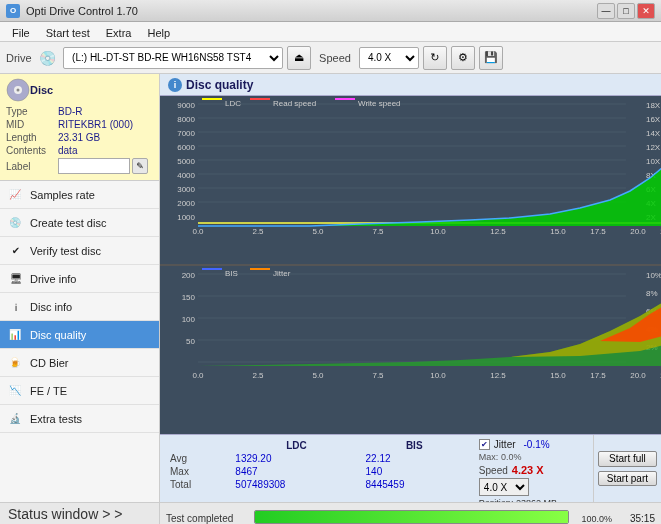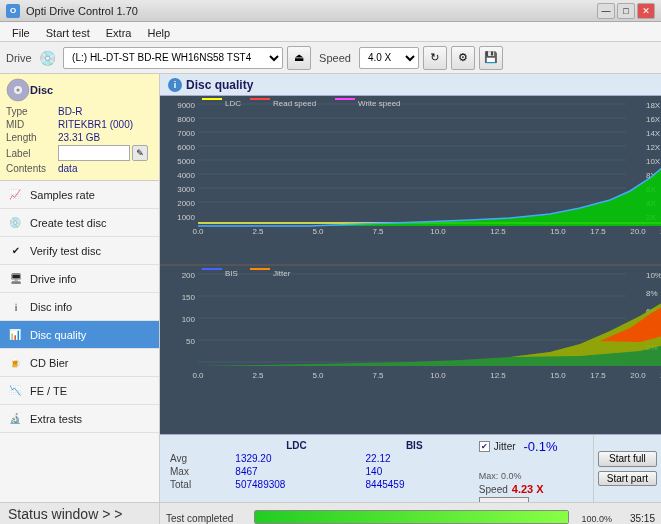--- a/index.html
+++ b/index.html
@@ -430,27 +430,27 @@
       </div>
       <div class="disc-row">
         <span class="disc-row-label">MID</span>
         <span class="disc-row-value">RITEKBR1 (000)</span>
       </div>
       <div class="disc-row">
         <span class="disc-row-label">Length</span>
         <span class="disc-row-value">23.31 GB</span>
       </div>
       <div class="disc-row">
+        <span class="disc-row-label">Contents</span>
+        <span class="disc-row-value">data</span>
+      </div>
+      <div class="disc-row">
         <span class="disc-row-label">Label</span>
         <input class="disc-label-input" type="text" value="" style="">
         <button class="disc-label-btn">✎</button>
-      </div>
-      <div class="disc-row">
-        <span class="disc-row-label">Contents</span>
-        <span class="disc-row-value">data</span>
       </div>
     </div>
 
     <div id="nav-items">
       <div class="nav-item">
         <span class="nav-icon">📈</span>
         <span>Samples rate</span>
       </div>
       <div class="nav-item">
         <span class="nav-icon">💿</span>
@@ -637,23 +637,23 @@
             <td class="val-blue">8445459</td>
           </tr>
         </tbody>
           </table>
       </div>
 
       <div id="jitter-speed-panel">
         <div class="jitter-check-row">
           <div class="jitter-checkbox">✔</div>
           <span style="font-size:10px;color:#222;">Jitter</span>
-          <span style="color:#0000cc;font-size:13px;margin-left:4px;">-0.1%</span>
+          <span style="color:#0000cc;font-size:10px;margin-left:4px;">-0.1%</span>
         </div>
-        <div style="font-size:9px;color:#555;margin-top:15px;">
+        <div style="font-size:9px;color:#555;">
           Max: <span>0.0%</span>
         </div>
         <div class="speed-info-row">
           <span style="font-size:10px;color:#444;">Speed</span>
           <span class="speed-val">4.23 X</span>
         </div>
         <div class="speed-info-row">
           <select class="speed-select-sm">
             <option>4.0 X</option>
           </select>

